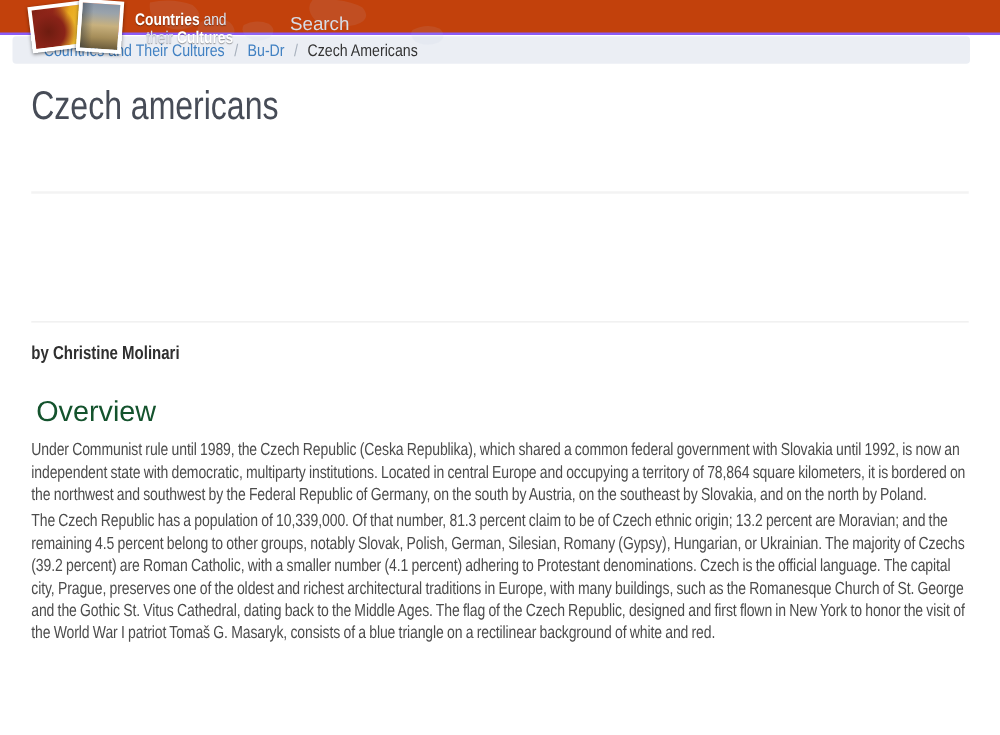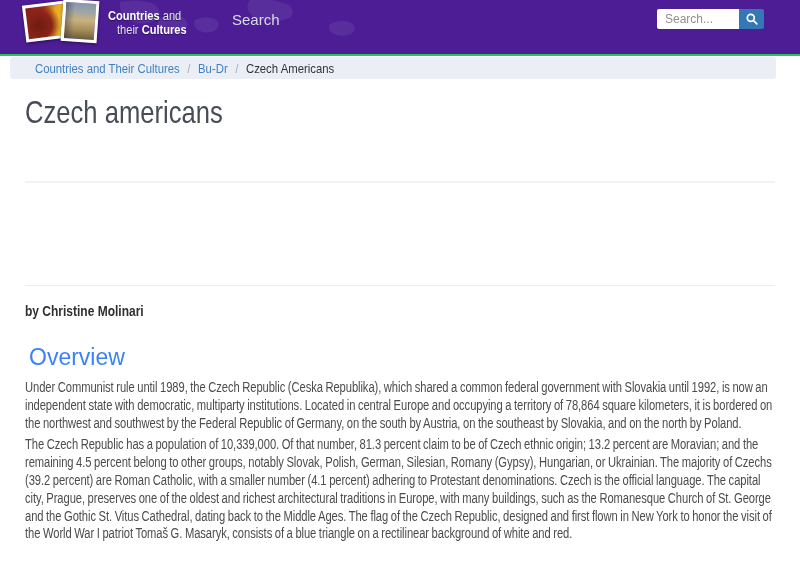--- a/index.html
+++ b/index.html
@@ -6,23 +6,23 @@
   html, body { margin: 0; padding: 0; }
   body {
     width: 800px; height: 588px; overflow: hidden;
     background: #ffffff;
     font-family: "Liberation Sans", sans-serif;
   }
 
   
   .topbar {
     position: relative;
-    height: 56px;
-    background: #4c1d95;
-    border-bottom: 2px solid #22c55e;
+    height: 28px;
+    background: #c2410c;
+    border-bottom: 2px solid #8b5cf6;
   }
   .map-deco { position: absolute; left: 100px; top: 0; pointer-events: none; }
 
   .logo { position: absolute; left: 24px; top: 2px; width: 210px; height: 44px; z-index: 30; display: block; text-decoration: none; cursor: pointer; }
   .photo {
     position: absolute; border: 3px solid #fff;
     box-shadow: 0 1px 3px rgba(0,0,0,0.5);
   }
   .photo1 {
     left: 0; top: 1px; width: 44px; height: 37px;
@@ -88,21 +88,21 @@
   .rule { border: none; margin: 0; }
   .rule-thick { border-top: 2px solid #f3f3f3; margin-top: 51px; }
   .ad-space { height: 102px; }
   .rule-thin { border-top: 1px solid #ededed; }
   .byline {
     margin: 16px 0 0; font-size: 15px; line-height: 18px; font-weight: 700;
     color: #2f2f2f; transform: scaleX(0.80); transform-origin: 0 0; white-space: nowrap;
   }
   h2.sec {
     margin: 24px 0 9px; padding-left: 4px;
-    font-size: 23px; line-height: 26px; font-weight: 400; color: #3b82f6;
+    font-size: 23px; line-height: 26px; font-weight: 400; color: #14532d;
   }
   h2.history { margin: 2px 0 0; padding-left: 0; }
   p.body {
     margin: 0 0 4px; width: 937px;
     font-size: 14px; line-height: 17.8px; color: #4c4c4c;
     letter-spacing: -0.1px; word-spacing: -0.5px;
     transform: scaleX(0.80); transform-origin: 0 0;
   }
 </style>
 </head>
@@ -123,29 +123,20 @@
     <span class="photo photo1"></span>
     <span class="photo photo2"></span>
     <span class="logo-text">
       <span class="l1"><b>Countries</b><span><span> and</span></span></span>
       <span class="l2"><span><span>their </span></span><b>Cultures</b></span>
     </span>
   </a>
 
   <a class="forum">Search</a>
 
-  <div class="search">
-    <input class="search-input" type="text" placeholder="Search..." style="">
-    <button class="search-btn">
-      <svg width="12" height="12" viewBox="0 0 12 12">
-        <circle cx="4.8" cy="4.8" r="3.5" fill="none" stroke="#ffffff" stroke-width="1.7"></circle>
-        <line x1="7.6" y1="7.6" x2="10.8" y2="10.8" stroke="#ffffff" stroke-width="1.7" stroke-linecap="round"></line>
-      </svg>
-    </button>
-  </div>
 </header>
 
 <nav class="crumbs">
   <div class="crumbs-inner">
     <a>Countries and Their Cultures</a>
     <span class="sep">/</span>
     <a>Bu-Dr</a>
     <span class="sep">/</span>
     <span class="current">Czech Americans</span>
   </div>

